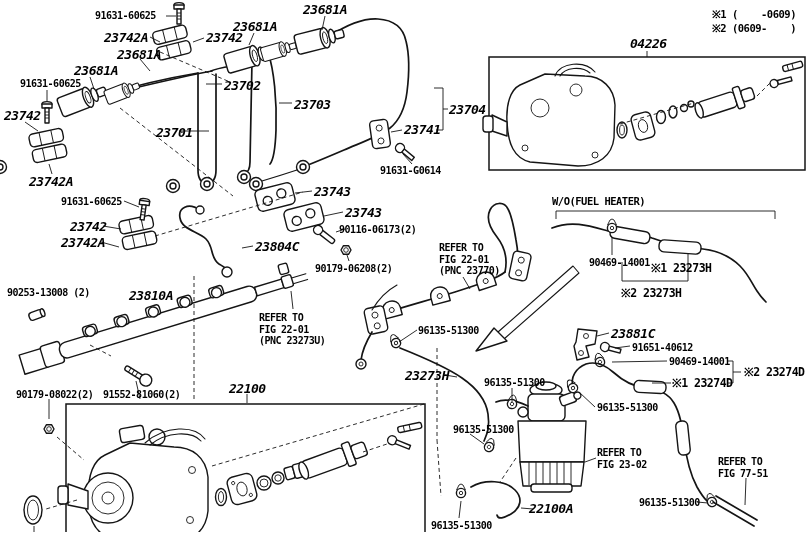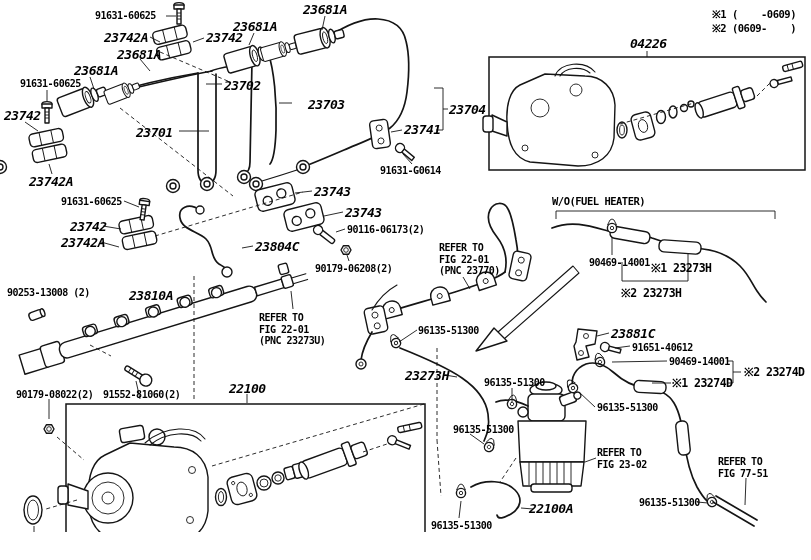--- a/index.html
+++ b/index.html
@@ -437,34 +437,34 @@
 <div class="lbl pn" style="left:104px;top:31px">23742A</div>
 <div class="lbl pn" style="left:206px;top:31px">23742</div>
 <div class="lbl pn" style="left:303px;top:3px">23681A</div>
 <div class="lbl pn" style="left:233px;top:20px">23681A</div>
 <div class="lbl pn" style="left:117px;top:48px">23681A</div>
 <div class="lbl pn" style="left:74px;top:64px">23681A</div>
 <div class="lbl" style="left:20px;top:78px">91631-60625</div>
 <div class="lbl pn" style="left:4px;top:109px">23742</div>
 <div class="lbl pn" style="left:29px;top:175px">23742A</div>
 <div class="lbl pn" style="left:224px;top:79px">23702</div>
-<div class="lbl pn" style="left:308px;top:98px">23703</div>
-<div class="lbl pn" style="left:136px;top:126px">23701</div>
+<div class="lbl pn" style="left:294px;top:98px">23703</div>
+<div class="lbl pn" style="left:156px;top:126px">23701</div>
 <div class="lbl pn" style="left:449px;top:103px">23704</div>
 <div class="lbl pn" style="left:404px;top:123px">23741</div>
 <div class="lbl" style="left:380px;top:165px">91631-G0614</div>
 <div class="lbl pn" style="left:630px;top:37px">04226</div>
 <div class="lbl note" style="left:712px;top:8px">※1 (    -0609)</div>
 <div class="lbl note" style="left:712px;top:22px">※2 (0609-    )</div>
 <div class="lbl" style="left:61px;top:196px">91631-60625</div>
 <div class="lbl pn" style="left:70px;top:220px">23742</div>
 <div class="lbl pn" style="left:61px;top:236px">23742A</div>
 <div class="lbl pn" style="left:314px;top:185px">23743</div>
 <div class="lbl pn" style="left:345px;top:206px">23743</div>
-<div class="lbl" style="left:347px;top:224px">90116-06173(2)</div>
+<div class="lbl" style="left:339px;top:224px">90116-06173(2)</div>
 <div class="lbl pn" style="left:255px;top:240px">23804C</div>
 <div class="lbl" style="left:315px;top:263px">90179-06208(2)</div>
 <div class="lbl ref" style="left:439px;top:242px">REFER TO
 FIG 22-01
 (PNC 23770)</div>
 <div class="lbl note" style="left:552px;top:195px">W/O(FUEL HEATER)</div>
 <div class="lbl" style="left:589px;top:257px">90469-14001</div>
 <div class="lbl star" style="left:651px;top:262px">※1 23273H</div>
 <div class="lbl star" style="left:621px;top:287px">※2 23273H</div>
 <div class="lbl" style="left:7px;top:287px">90253-13008 (2)</div>

